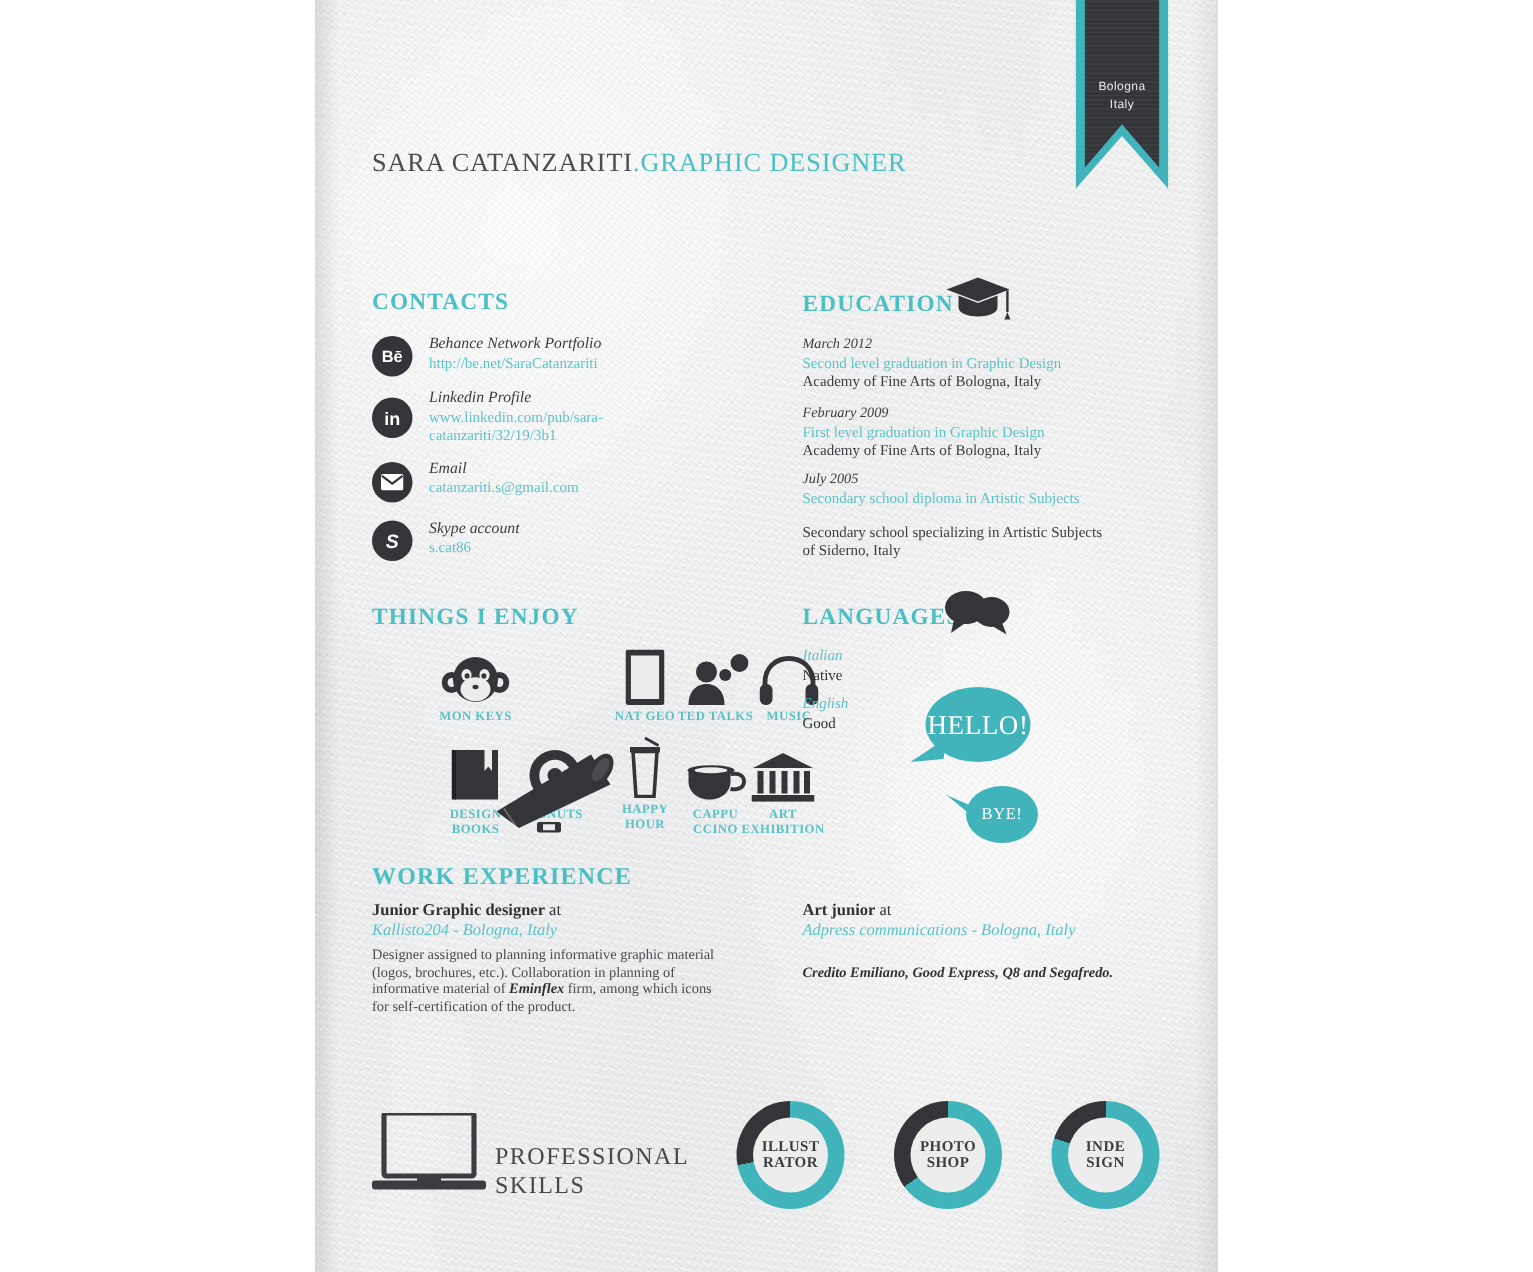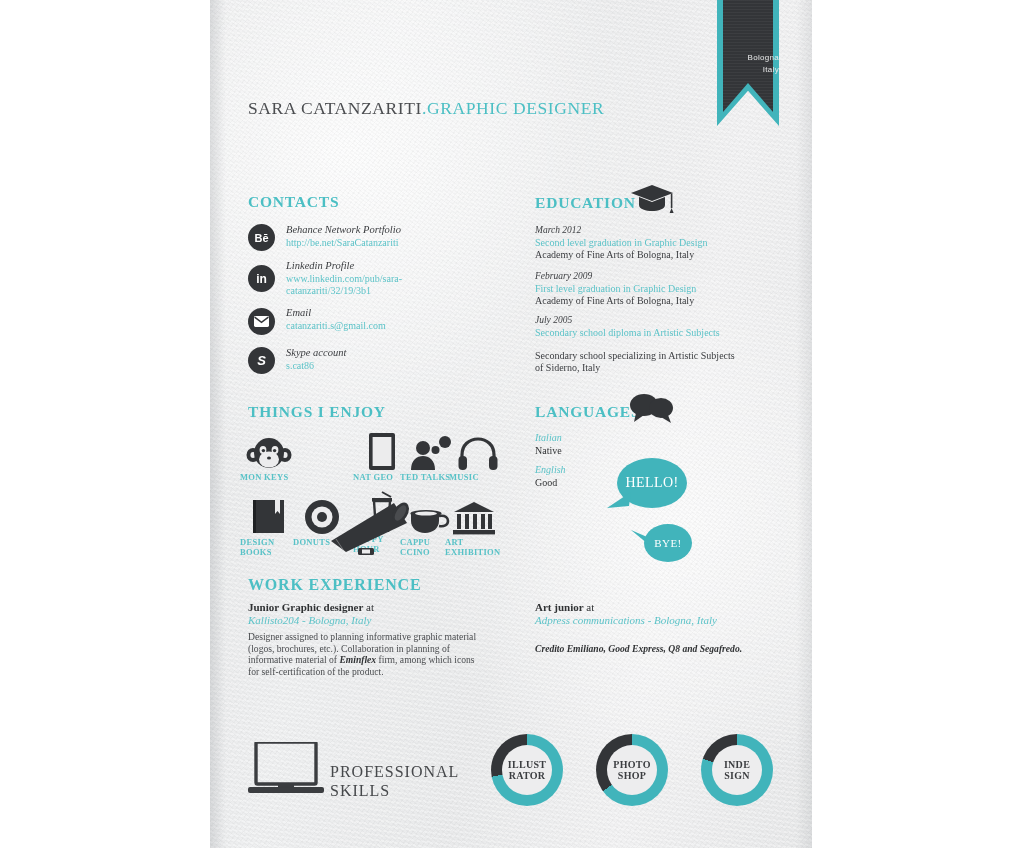--- a/index.html
+++ b/index.html
@@ -42,21 +42,21 @@
   }
   .ribbon .dark{
     position:absolute;left:6px;top:0;width:50px;height:112px;background:#333538;
     clip-path:polygon(0 0,100% 0,100% 100%,50% 74%,0 100%);
   }
   .ribbon .dark:after{
     content:"";position:absolute;inset:0;
     background-image:repeating-linear-gradient(0deg,rgba(255,255,255,.045) 0 1px,rgba(0,0,0,0) 1px 3px);
   }
   .ribbon .rtxt{
-    position:absolute;left:0;top:52px;width:62px;text-align:right;
+    position:absolute;left:0;top:52px;width:62px;text-align:center;
     color:#e9eaea;font-family:"Liberation Sans",sans-serif;font-size:8px;
     line-height:12px;letter-spacing:.3px;z-index:3;
   }
 
   
   .nameline{position:absolute;left:38px;top:98px;font-size:17.5px;letter-spacing:.6px;white-space:nowrap;}
   .nameline .n1{color:#4b4d50;}
   .nameline .n2{color:#4cbfc4;}
 
   
@@ -71,29 +71,29 @@
     font-family:"Liberation Sans",sans-serif;font-weight:bold;}
   .contact-title{font-size:10.5px;font-style:italic;color:#3b3d40;font-family:"Liberation Serif",serif;}
   .contact-val{font-size:10px;color:#5cc3c8;font-family:"Liberation Serif",serif;line-height:11.5px;}
 
   
   .edu-date{font-size:9.5px;font-style:italic;color:#3b3d40;}
   .edu-title{font-size:10px;color:#5cc3c8;line-height:11.5px;}
   .edu-sub{font-size:10px;color:#3b3d40;line-height:11.5px;}
 
   
-  .enjoy-item{position:absolute;width:58px;}
+  .enjoy-item{position:absolute;width:58px;text-align:center;margin-left:48px;}
   .enjoy-ico{height:40px;display:flex;align-items:flex-end;justify-content:center;}
   .enjoy-lbl{margin-top:3px;color:#58c2c7;font-size:8.5px;line-height:9.5px;font-weight:bold;letter-spacing:.3px;}
 
   
   .lang-name{font-size:10px;font-style:italic;color:#5cc3c8;}
   .lang-lvl{font-size:10px;color:#303234;}
   .bubble{position:absolute;border-radius:50%;background:#41b4bb;display:flex;align-items:center;justify-content:center;
-    color:#fff;font-size:14px;letter-spacing:.4px;}
+    color:#fff;font-size:18px;letter-spacing:.4px;}
   .bubble.sm{font-size:11px;}
 
   
   .job-role{font-size:11px;color:#303234;}
   .job-role b{font-weight:bold;}
   .job-place{font-size:11px;font-style:italic;color:#5cc3c8;}
   .job-desc{font-size:9.6px;color:#4a4c4f;line-height:11.6px;}
   .job-desc i{font-style:italic;font-weight:bold;color:#303234;}
 
   

